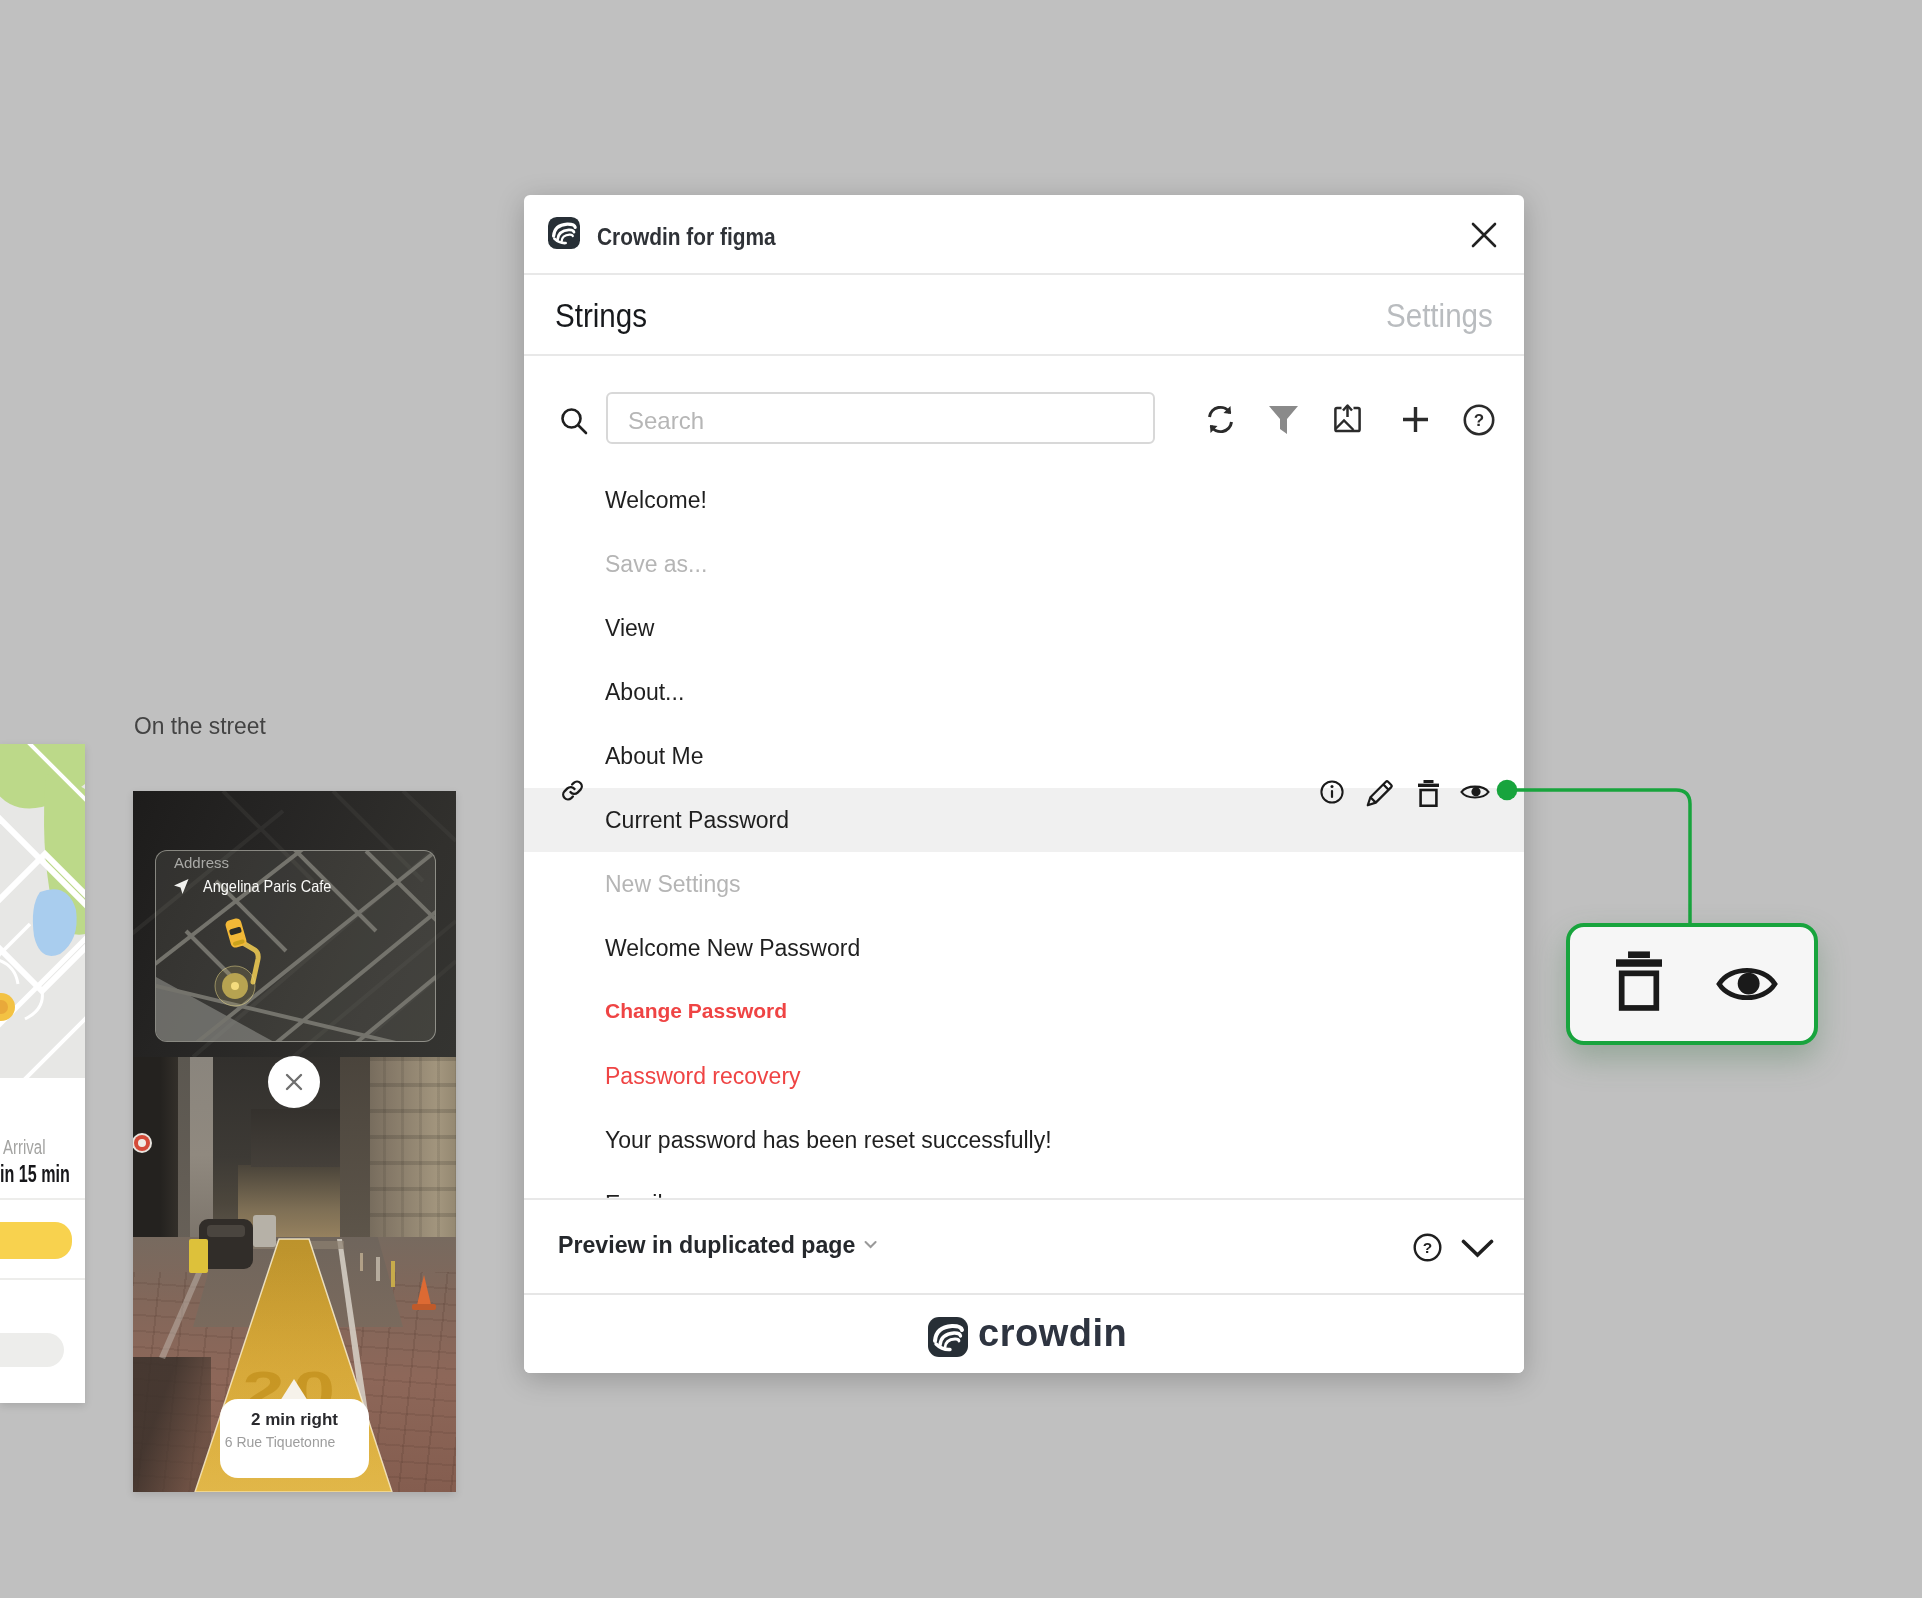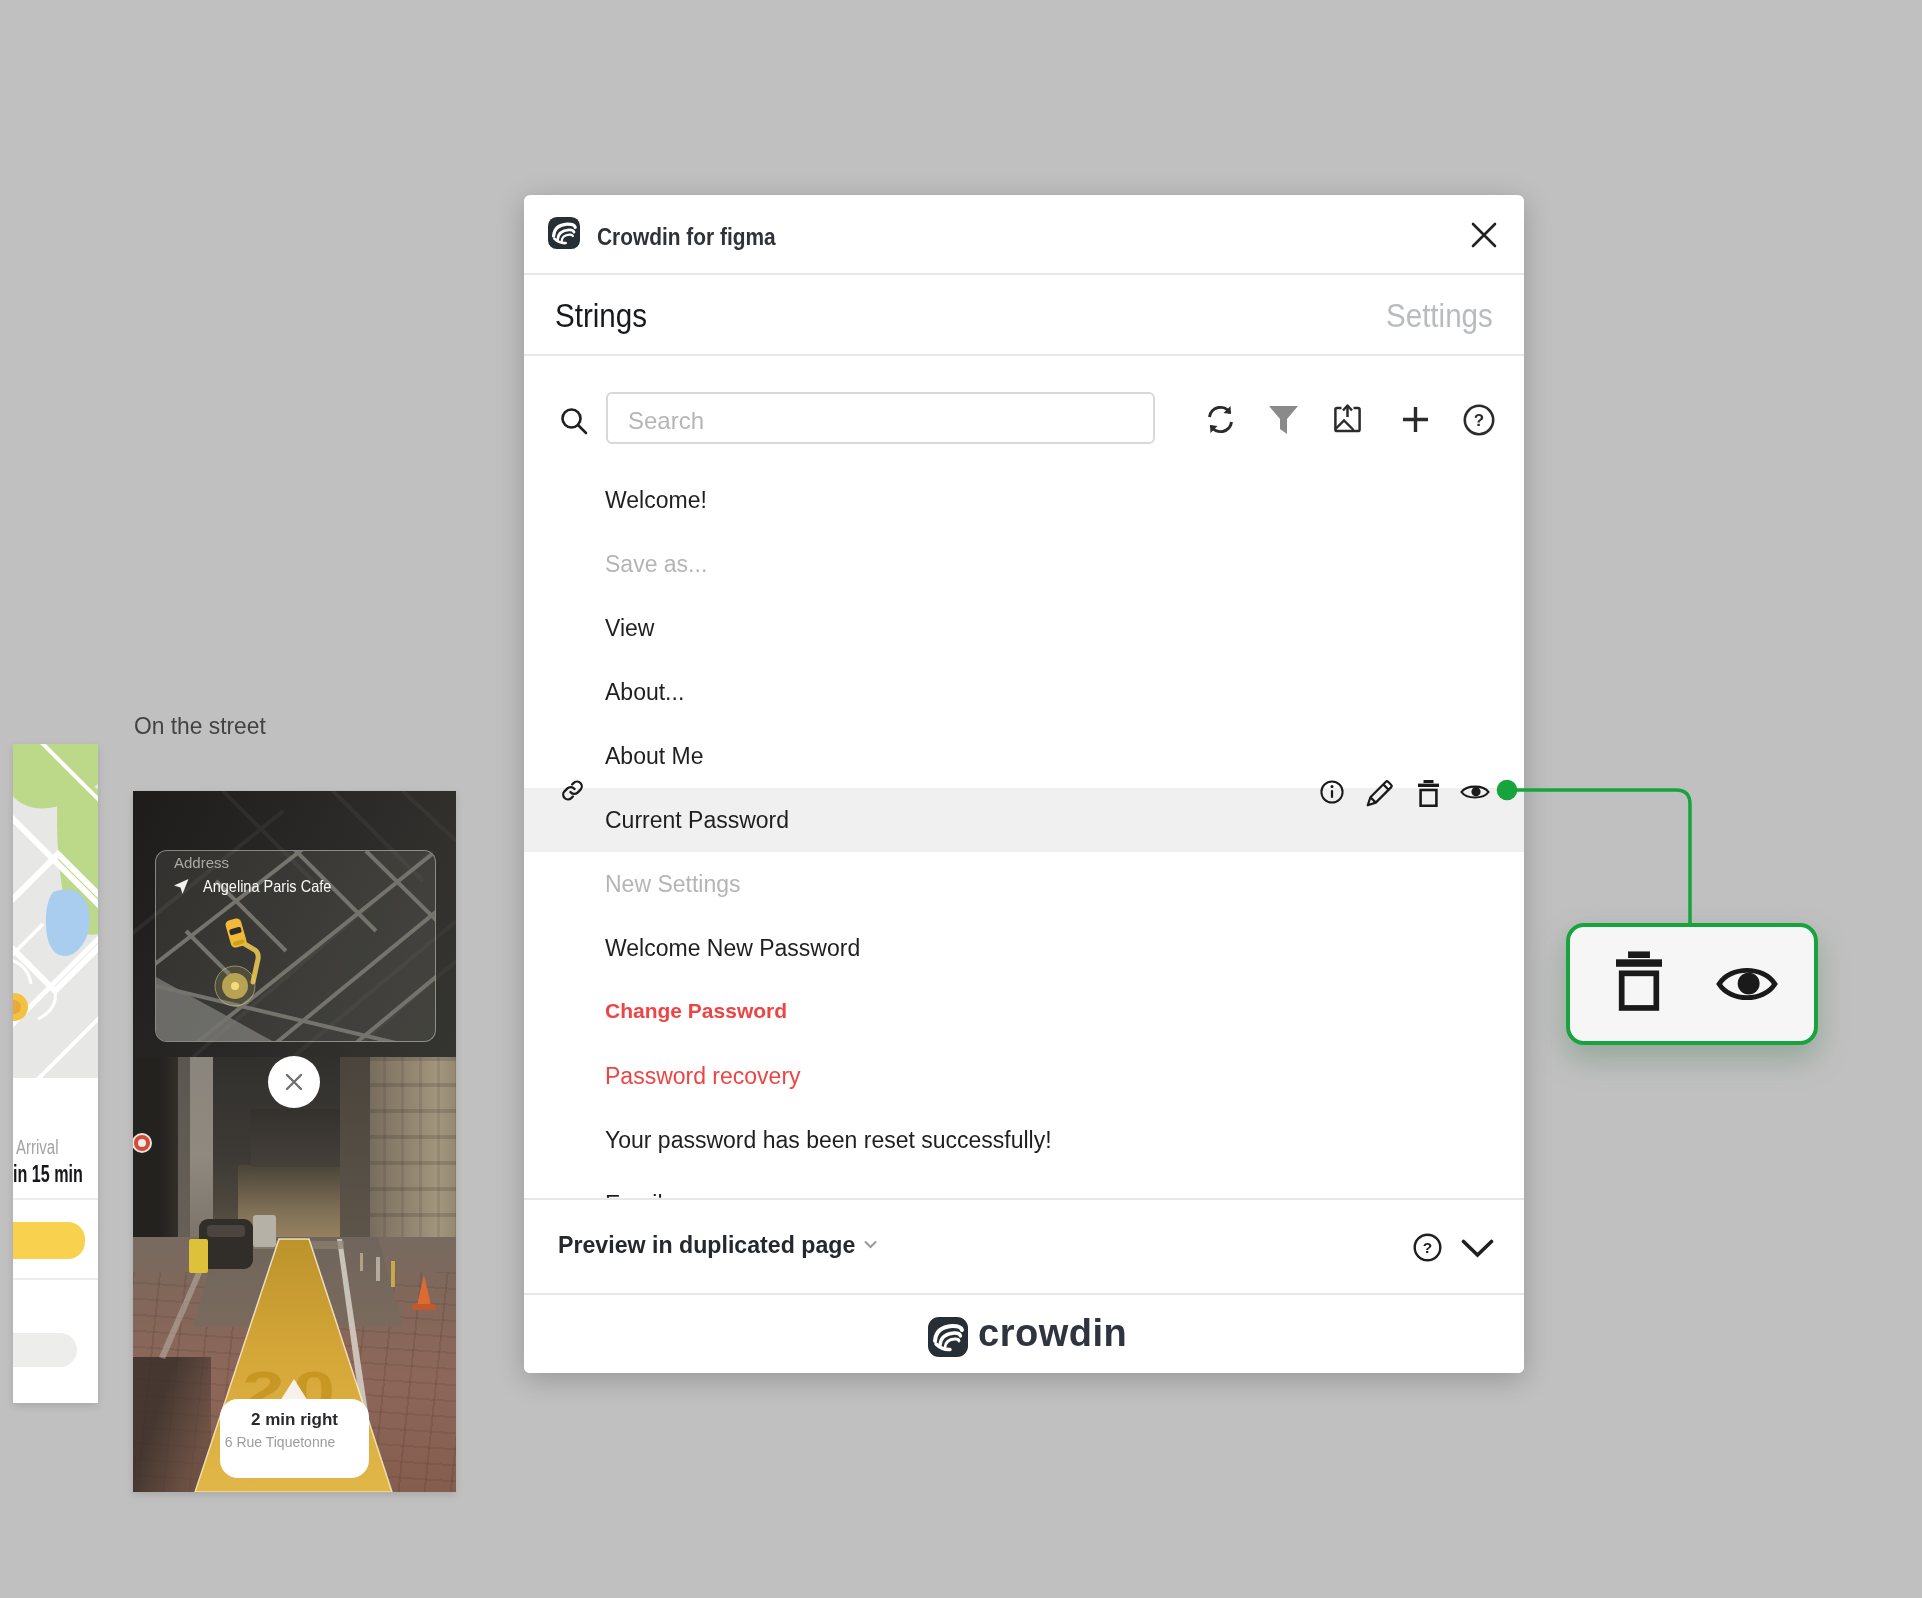--- a/index.html
+++ b/index.html
@@ -3,21 +3,21 @@
 <meta charset="utf-8">
 <style>
   * { margin:0; padding:0; box-sizing:border-box; }
   html,body { width:1922px; height:1598px; overflow:hidden; }
   body { background:#c0c0c0; font-family:"Liberation Sans", sans-serif; position:relative; }
   .abs { position:absolute; }
 </style>
 </head>
 <body>
 
-<div class="abs" id="leftframe" style="left:0; top:744px; width:85px; height:659px; background:#fff; box-shadow:0 3px 8px rgba(0,0,0,0.12); overflow:hidden;margin-left:13px;">
+<div class="abs" id="leftframe" style="left:0; top:744px; width:85px; height:659px; background:#fff; box-shadow:0 3px 8px rgba(0,0,0,0.12); overflow:hidden;">
 
   <div class="abs" style="left:0; top:0; width:85px; height:334px; background:#e9e9e7; overflow:hidden;">
     <svg width="85" height="334" viewBox="0 0 85 334">
       <rect x="0" y="0" width="85" height="334" fill="#e7e7e5"></rect>
 
       <path d="M-10 -5 L85 -5 L85 40 Q40 75 10 60 Q-8 50 -10 30 Z" fill="#bcd989"></path>
       <path d="M46 30 Q70 35 85 45 L85 190 Q60 195 52 160 Q40 100 46 30 Z" fill="#bcd989"></path>
 
       <path d="M40 148 Q68 138 76 166 Q80 196 60 210 Q40 218 34 192 Q30 162 40 148 Z" fill="#a9cdee"></path>
 

